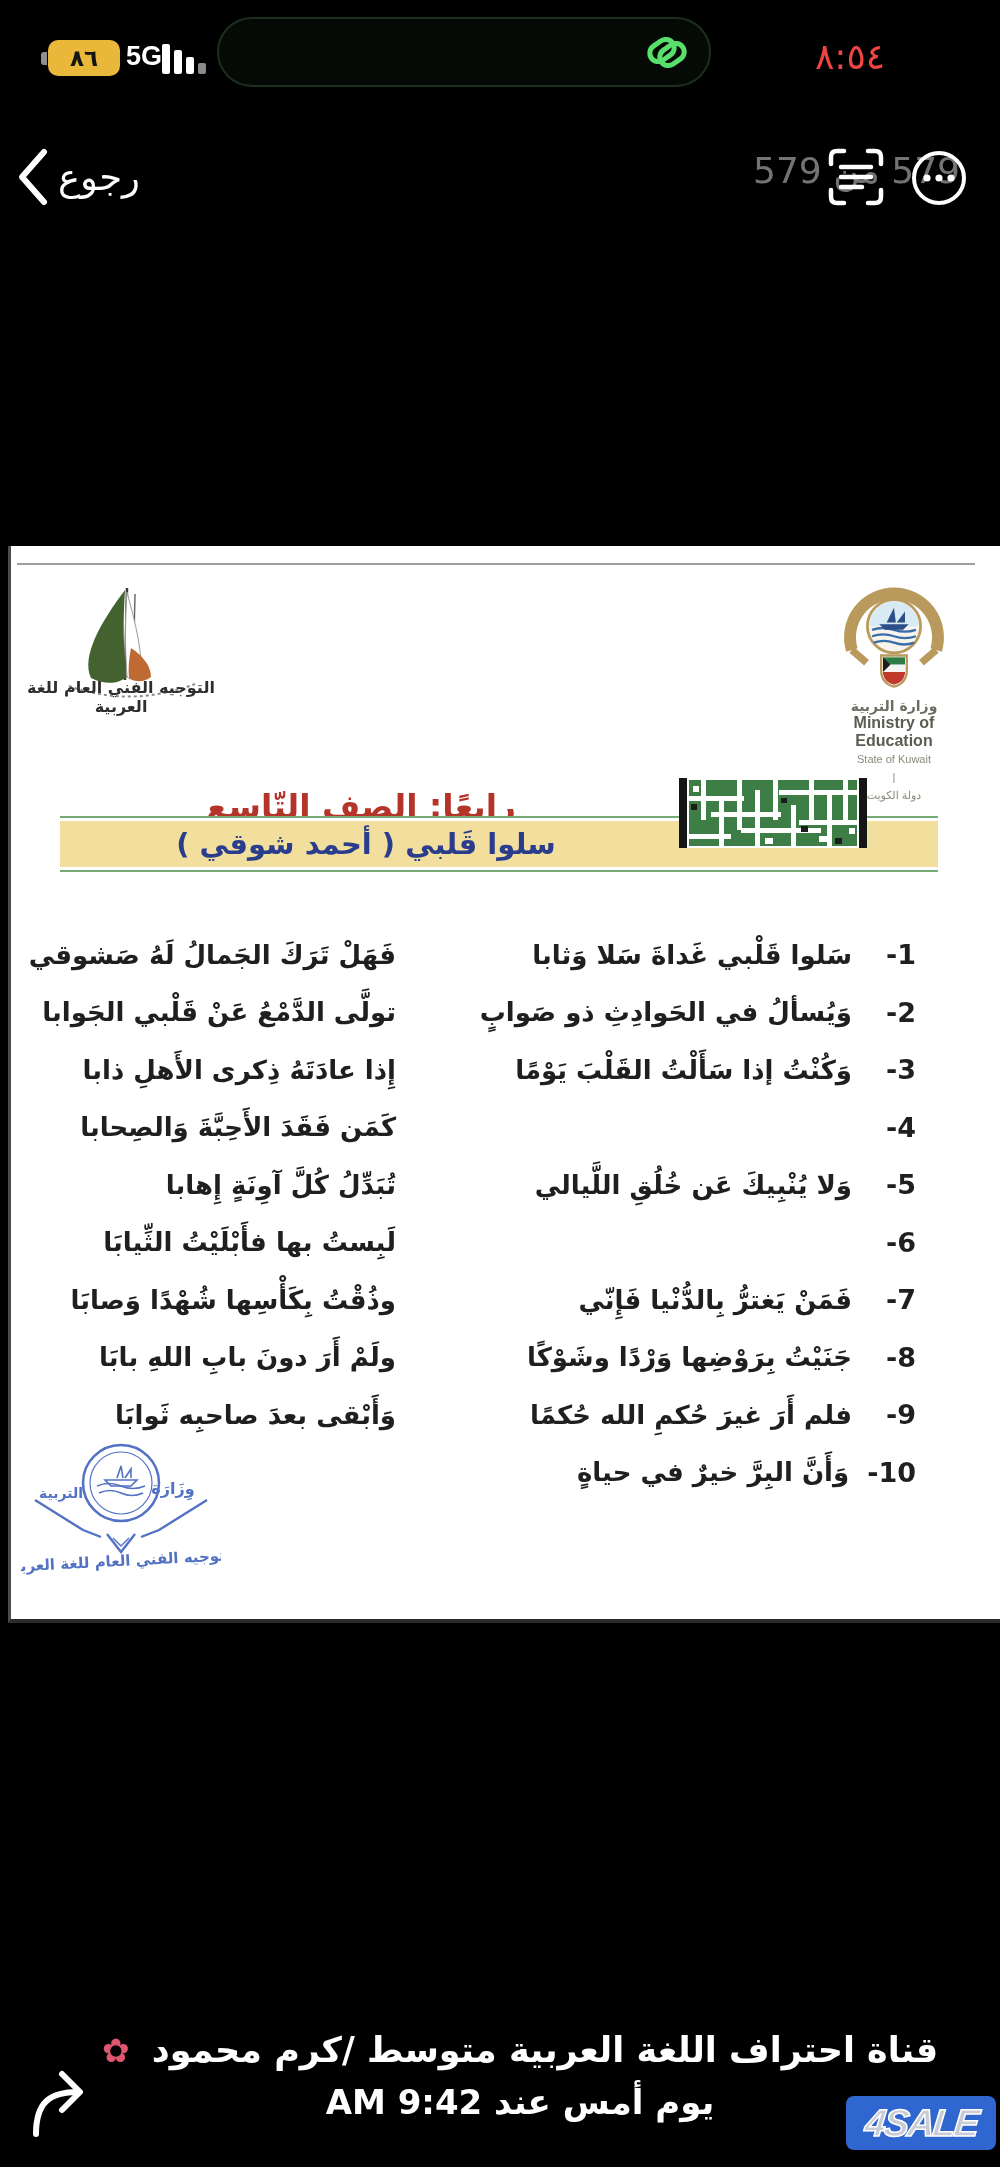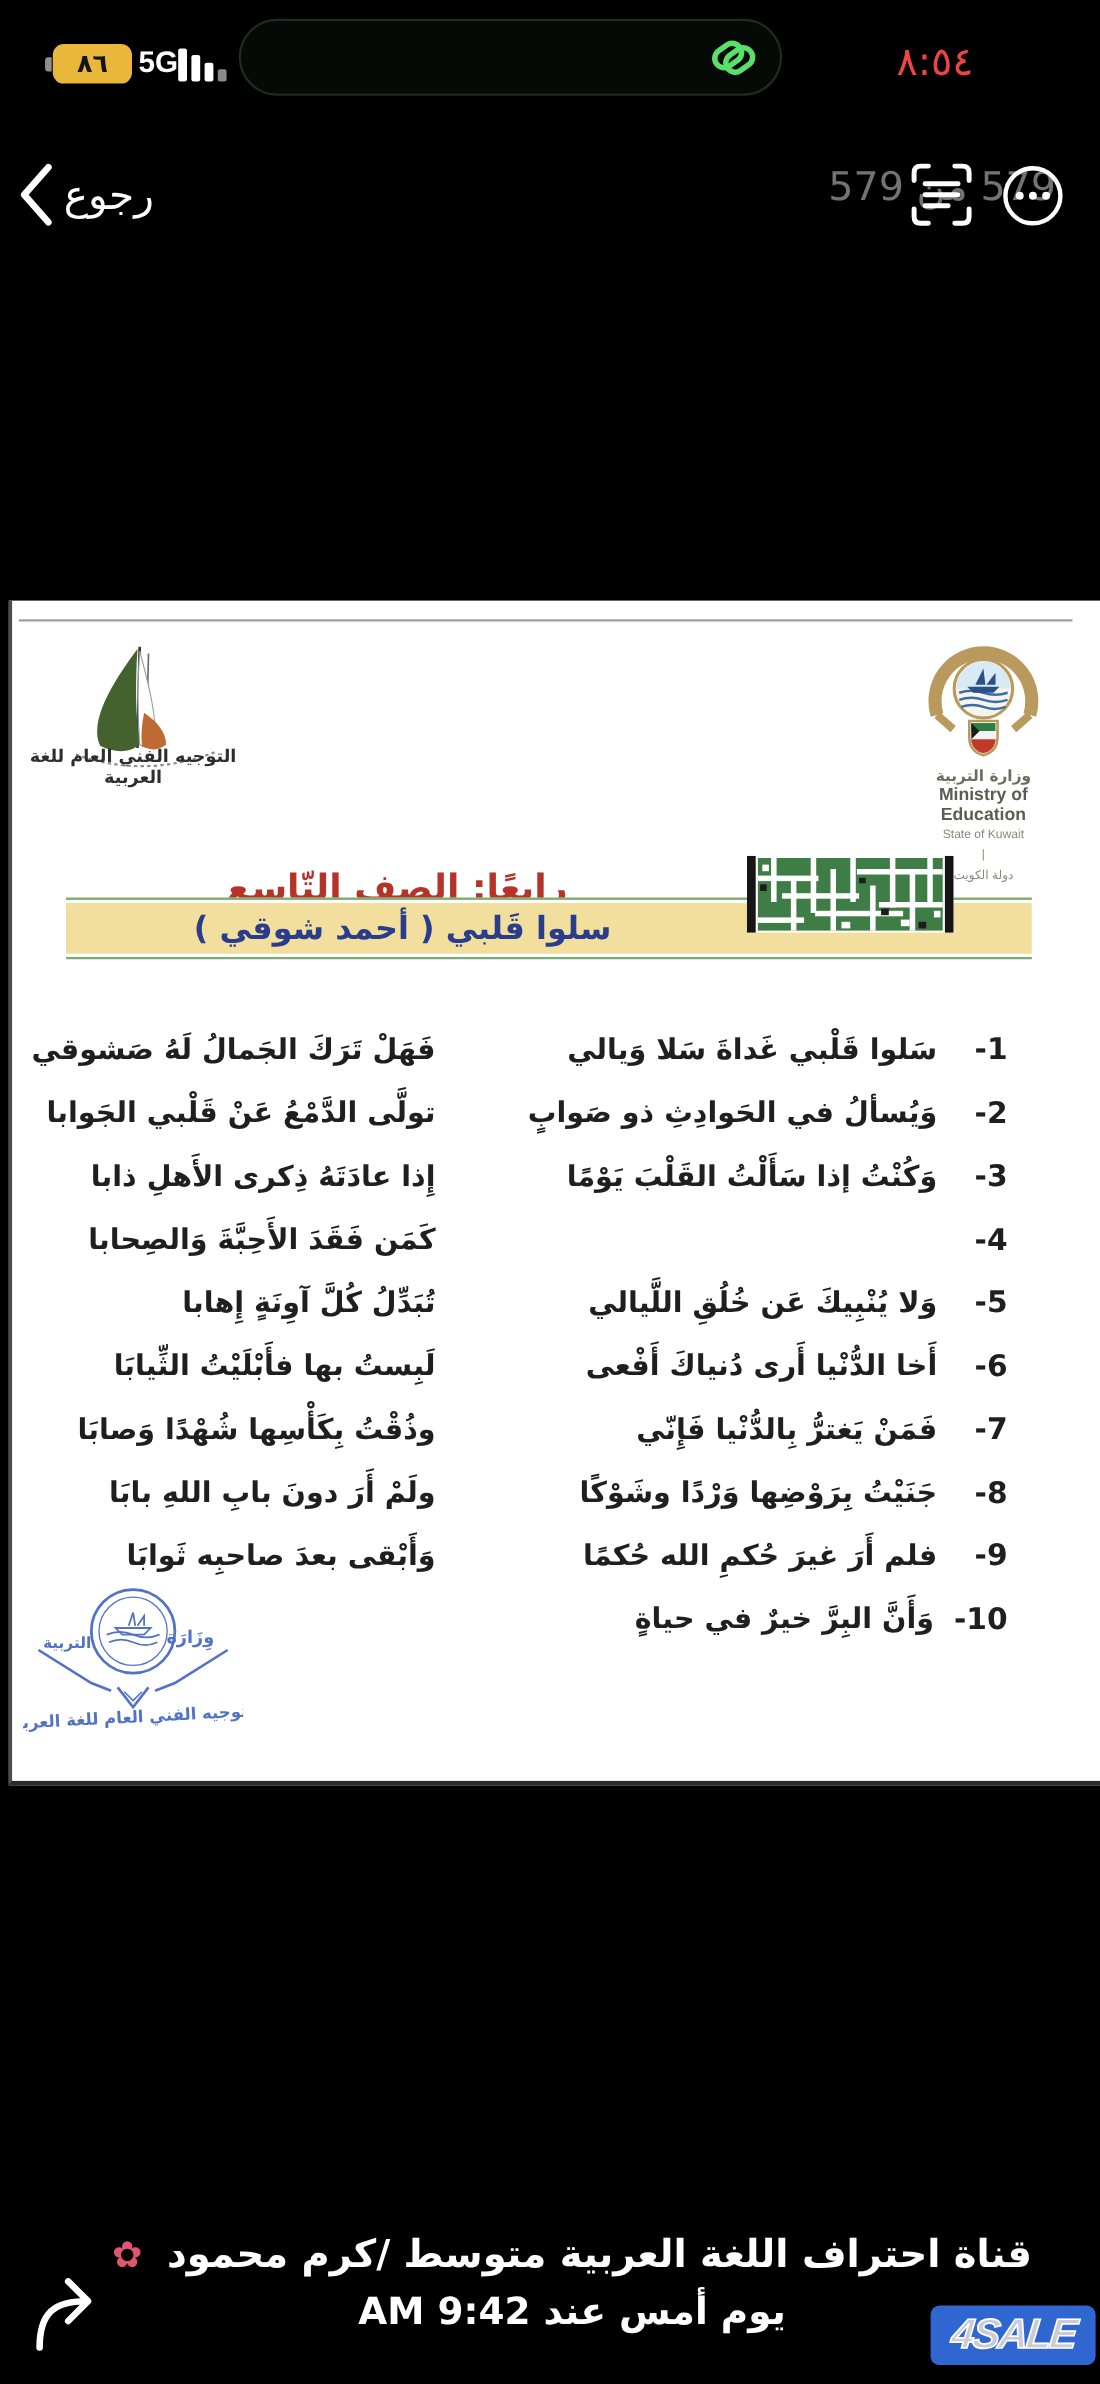--- a/index.html
+++ b/index.html
@@ -214,40 +214,39 @@
             <rect x="102" y="20" width="6" height="5"></rect>
           <rect x="122" y="48" width="7" height="6"></rect>
             <rect x="156" y="60" width="7" height="6"></rect>
         </g>
       </svg>
     </div>
 
     <div class="abs col col-first">
         <div class="vrow">
           <span class="vnum">1</span>
-          <span class="vtext">سَلوا قَلْبي غَداةَ سَلا وَيالي</span>
+          <span class="vtext">سَلوا قَلْبي غَداةَ سَلا وَثابا</span>
         </div>
         <div class="vrow">
           <span class="vnum">2</span>
           <span class="vtext">وَيُسألُ في الحَوادِثِ ذو صَوابٍ</span>
         </div>
         <div class="vrow">
           <span class="vnum">3</span>
           <span class="vtext">وَكُنْتُ  إذا سَأَلْتُ القَلْبَ يَوْمًا</span>
         </div>
         <div class="vrow">
           <span class="vnum">4</span>
         </div>
         <div class="vrow">
           <span class="vnum">5</span>
           <span class="vtext">وَلا يُنْبِيكَ عَن خُلُقِ اللَّيالي</span>
         </div>
         <div class="vrow">
           <span class="vnum">6</span>
-          <span class="vtext">أَخا الدُّنْيا أَرى دُنياكَ أَفْعى</span>
         </div>
         <div class="vrow">
           <span class="vnum">7</span>
           <span class="vtext">فَمَنْ يَغترُّ بِالدُّنْيا فَإِنّي</span>
         </div>
         <div class="vrow">
           <span class="vnum">8</span>
           <span class="vtext">جَنَيْتُ بِرَوْضِها وَرْدًا وشَوْكًا</span>
         </div>
         <div class="vrow">

